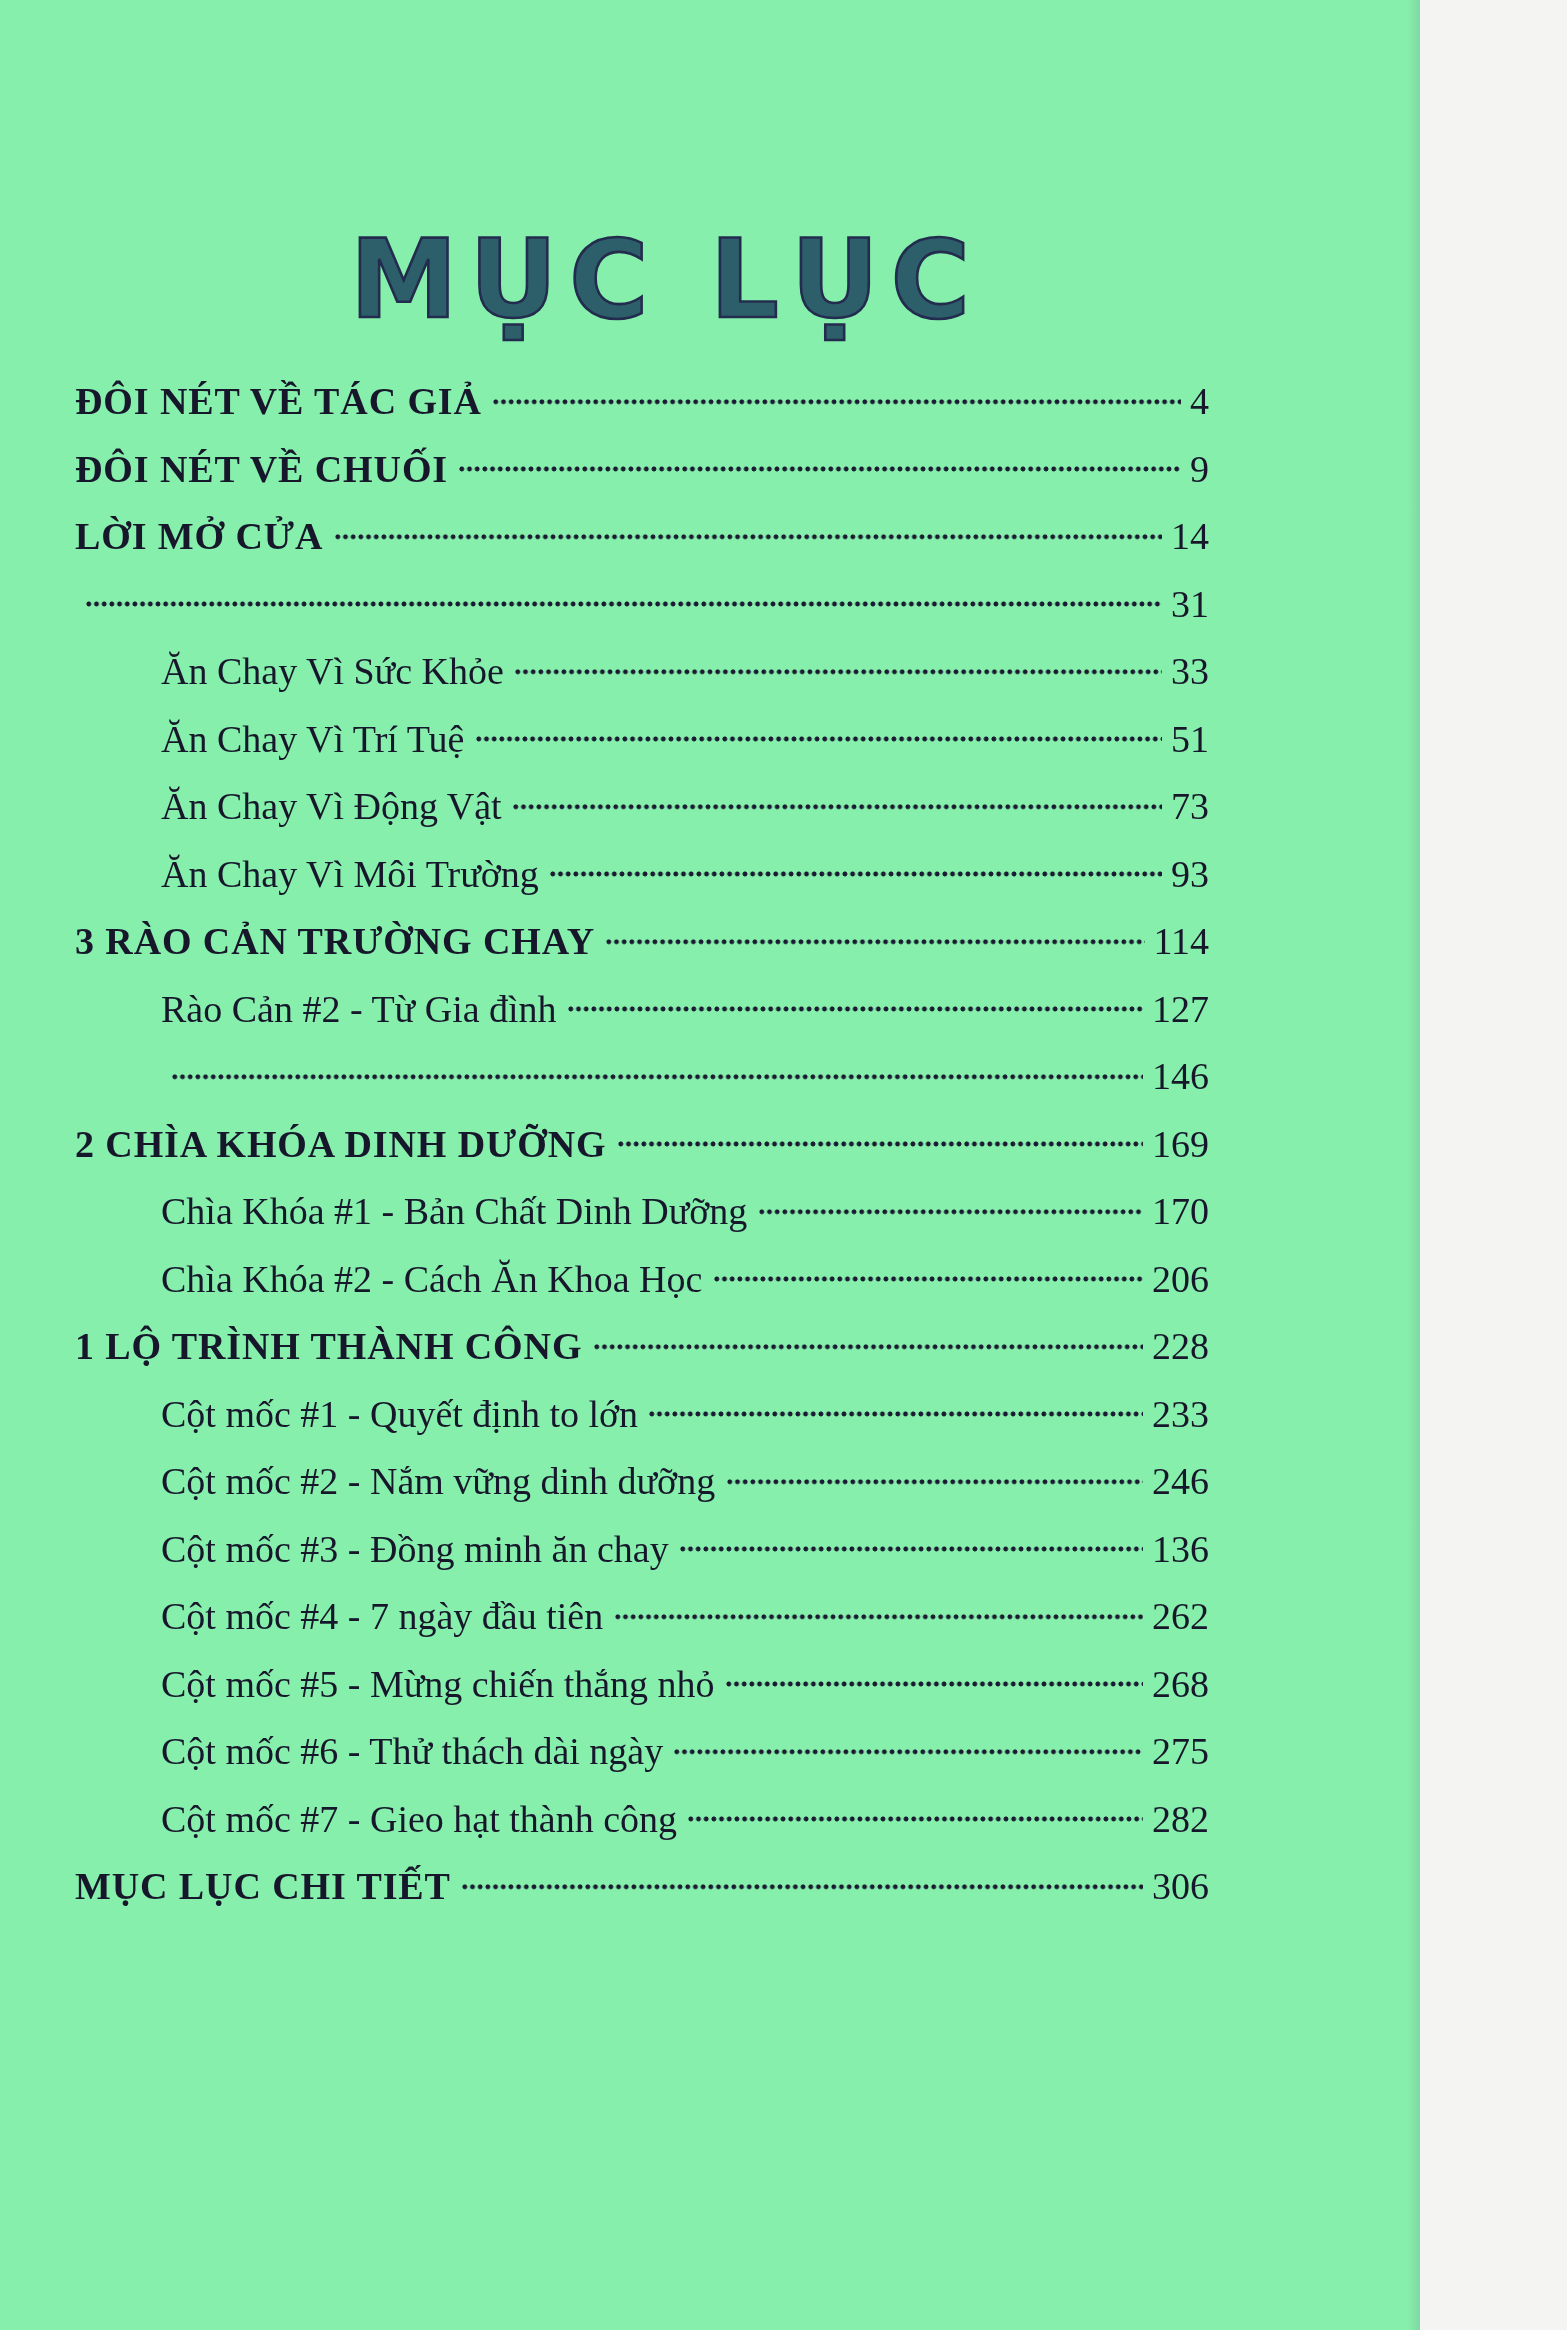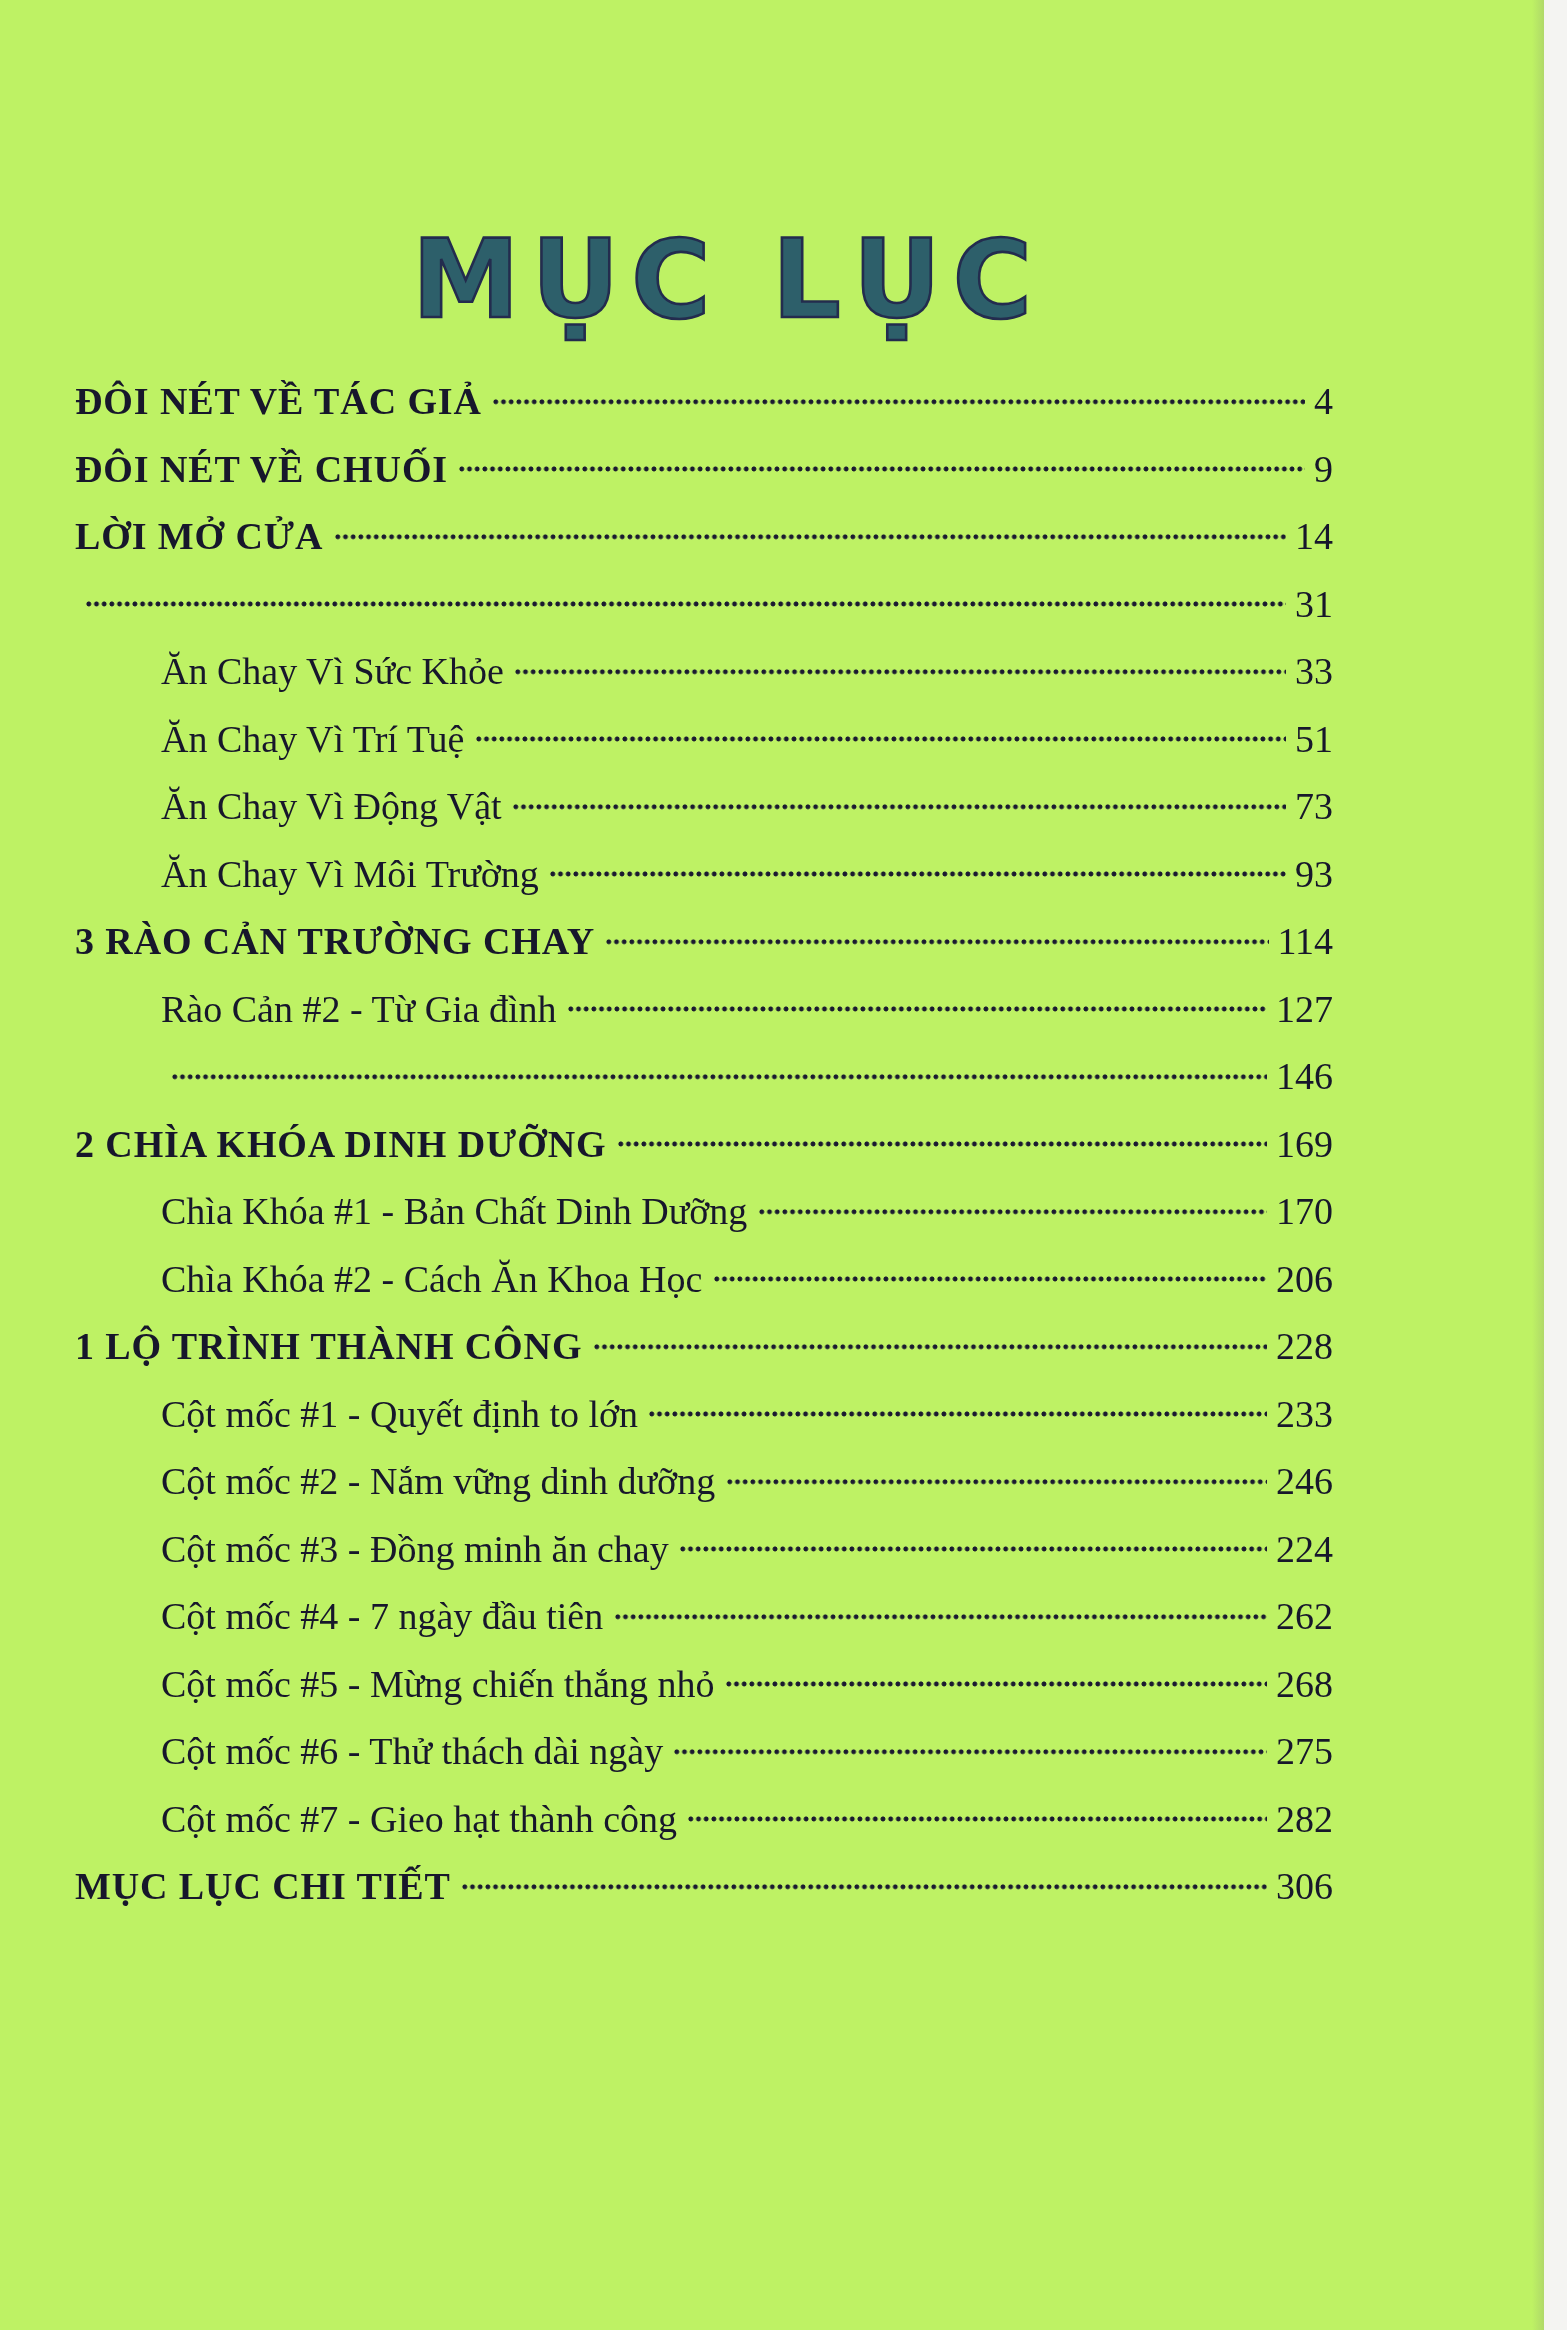--- a/index.html
+++ b/index.html
@@ -6,24 +6,24 @@
     margin: 0;
     padding: 0;
   }
   body {
     width: 1567px;
     height: 2330px;
     background: #f4f4f2;
   }
   .page {
     position: relative;
-    width: 1544px;
+    width: 1420px;
     height: 2330px;
     box-sizing: border-box;
-    background: #bef264;
+    background: #86efac;
     font-family: "Liberation Serif", serif;
     color: #17172b;
     padding: 216px 211px 0 75px;
     overflow: hidden;
   }
   .title {
     font-family: "DejaVu Sans", sans-serif;
     font-weight: 700;
     font-size: 108px;
     line-height: 127px;
@@ -182,21 +182,21 @@
 
   <div class="toc-row level1">
     <span class="toc-label">Cột mốc #2 - Nắm vững dinh dưỡng</span>
     <span class="toc-leader"></span>
     <span class="toc-page">246</span>
   </div>
 
   <div class="toc-row level1">
     <span class="toc-label">Cột mốc #3 - Đồng minh ăn chay</span>
     <span class="toc-leader"></span>
-    <span class="toc-page">224</span>
+    <span class="toc-page">136</span>
   </div>
 
   <div class="toc-row level1">
     <span class="toc-label">Cột mốc #4 - 7 ngày đầu tiên</span>
     <span class="toc-leader"></span>
     <span class="toc-page">262</span>
   </div>
 
   <div class="toc-row level1">
     <span class="toc-label">Cột mốc #5 - Mừng chiến thắng nhỏ</span>

